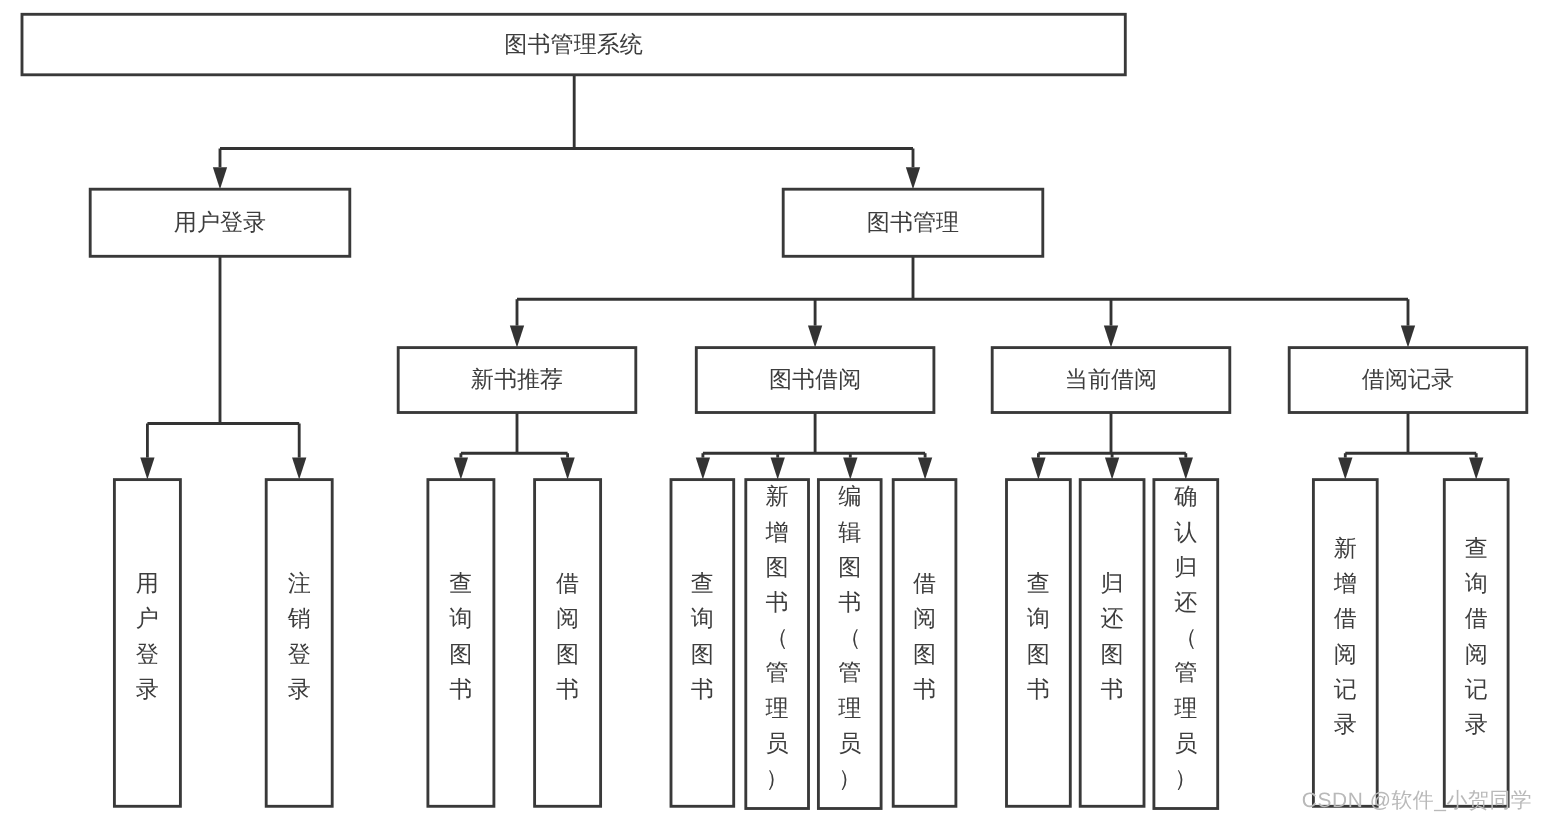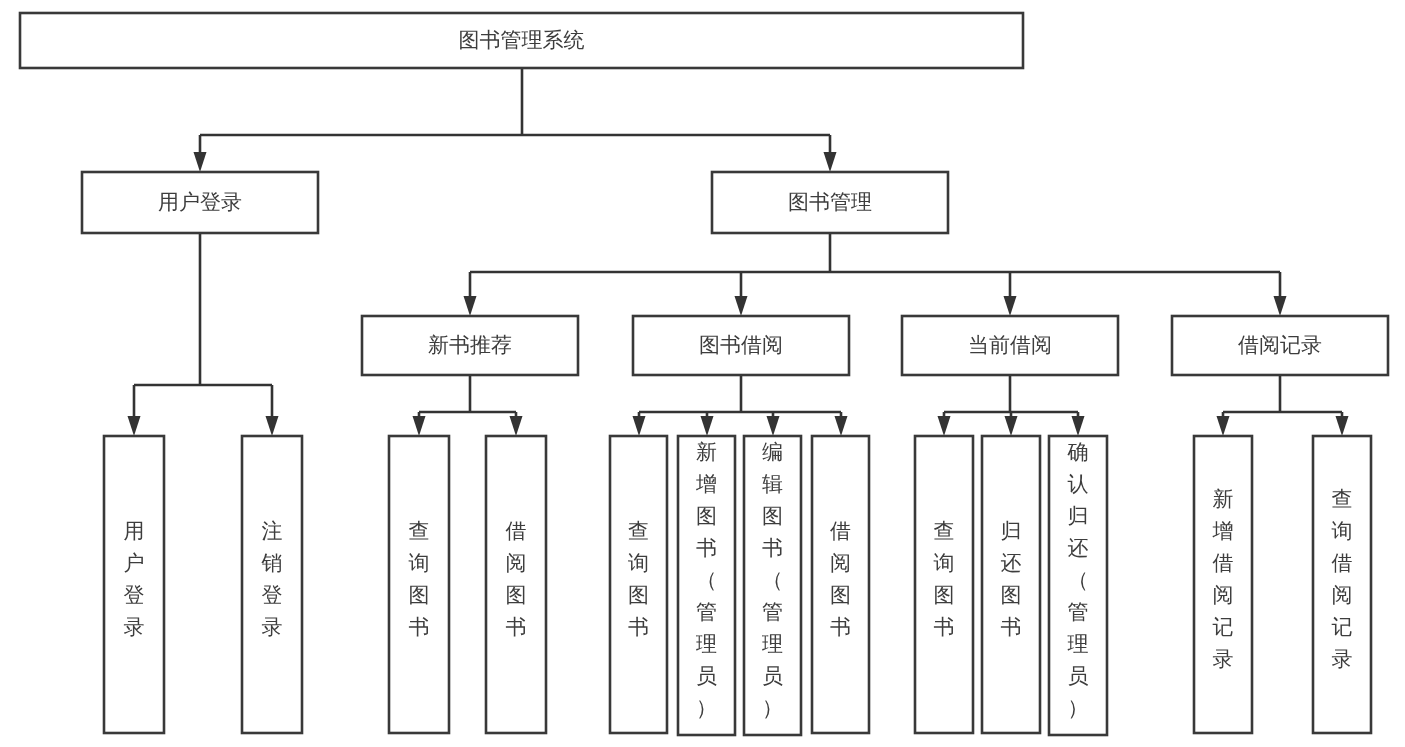--- a/index.html
+++ b/index.html
@@ -216,13 +216,14 @@
         <g>
           <rect x="1194" y="436" width="58" height="297" class="node-box"></rect>
           <text x="1223" y="505.5" class="node-label-vertical"><tspan x="1223" dy="0">新</tspan><tspan x="1223" dy="32">增</tspan><tspan x="1223" dy="32">借</tspan><tspan x="1223" dy="32">阅</tspan><tspan x="1223" dy="32">记</tspan><tspan x="1223" dy="32">录</tspan></text>
         </g>
         <g>
           <rect x="1313" y="436" width="58" height="297" class="node-box"></rect>
           <text x="1342" y="505.5" class="node-label-vertical"><tspan x="1342" dy="0">查</tspan><tspan x="1342" dy="32">询</tspan><tspan x="1342" dy="32">借</tspan><tspan x="1342" dy="32">阅</tspan><tspan x="1342" dy="32">记</tspan><tspan x="1342" dy="32">录</tspan></text>
         </g>
       </g>
   </svg>
+  <div class="watermark">CSDN @软件_小贺同学</div>
 </div>
 
 </body></html>

